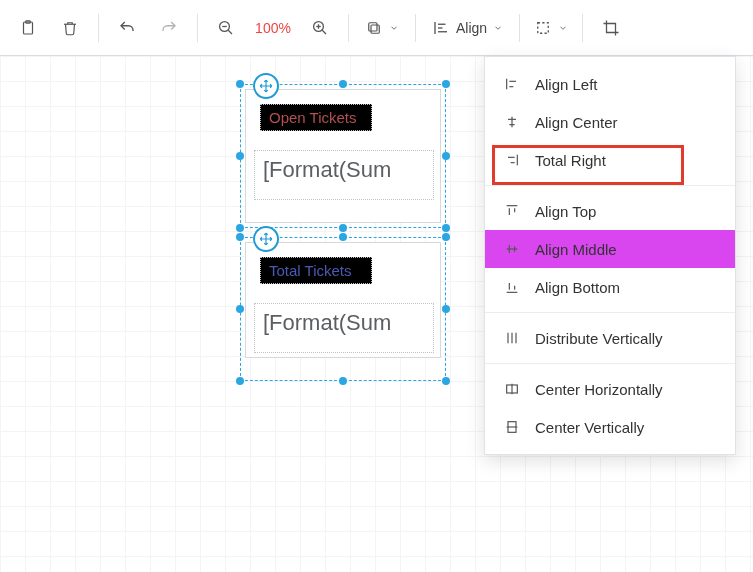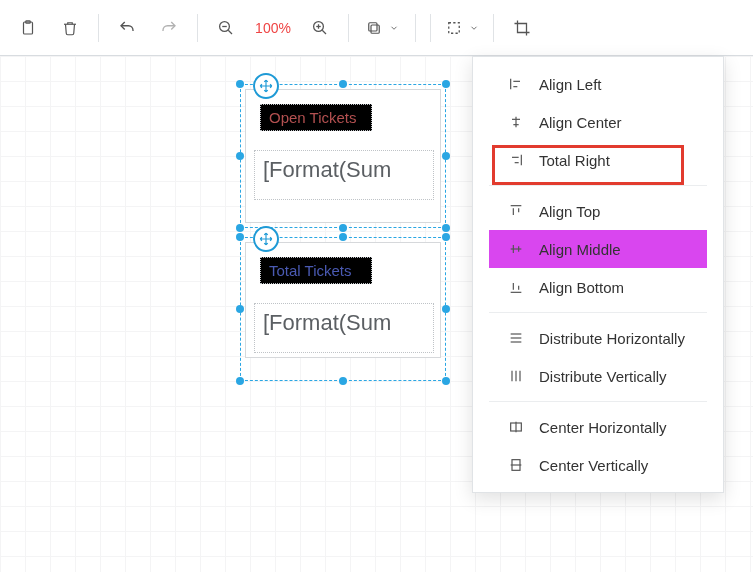--- a/index.html
+++ b/index.html
@@ -130,26 +130,26 @@
     color: #5b5f63;
     padding: 6px 8px;
     background: #fff;
     overflow: hidden;
     white-space: nowrap;
   }
 
   .dropdown-menu {
     position: absolute;
     top: 56px;
-    left: 472px;
+    left: 484px;
     width: 252px;
     background: #fff;
     border: 1px solid #e0e3e6;
     box-shadow: 0 6px 18px rgba(0,0,0,.12);
-    padding: 8px 16px;
+    padding: 8px 0;
     z-index: 20;
   }
   .menu-item {
     display: flex;
     align-items: center;
     gap: 14px;
     padding: 10px 18px;
     font-size: 15px;
     color: #333;
     cursor: pointer;
@@ -227,20 +227,34 @@
         <rect x="8" y="8" width="11" height="11" rx="1.5"></rect>
         <rect x="5" y="5" width="11" height="11" rx="1.5"></rect>
       </svg>
     <span class="chev-down">
         <svg width="10" height="10" viewBox="0 0 24 24" fill="none" stroke="currentColor" stroke-width="2">
           <path d="M6 9l6 6 6-6"></path>
         </svg>
       </span>
   </div>
   <div class="tb-sep"></div>
+  <div class="tb-dropdown">
+    <svg width="18" height="18" viewBox="0 0 24 24" fill="none" stroke="currentColor" stroke-width="1.8">
+        <path d="M4 4v16"></path>
+        <path d="M8 7h10"></path>
+        <path d="M8 12h6"></path>
+        <path d="M8 17h12"></path>
+      </svg>
+    <span class="tb-label">Align</span>
+    <span class="chev-down">
+        <svg width="10" height="10" viewBox="0 0 24 24" fill="none" stroke="currentColor" stroke-width="2">
+          <path d="M6 9l6 6 6-6"></path>
+        </svg>
+      </span>
+  </div>
   <div class="tb-sep"></div>
   <div class="tb-dropdown" style="padding:0 6px">
     <svg width="18" height="18" viewBox="0 0 24 24" fill="none" stroke="currentColor" stroke-width="1.7">
         <rect x="5" y="5" width="14" height="14" stroke-dasharray="3 3"></rect>
       </svg>
     <span class="chev-down">
         <svg width="10" height="10" viewBox="0 0 24 24" fill="none" stroke="currentColor" stroke-width="2">
           <path d="M6 9l6 6 6-6"></path>
         </svg>
       </span>
@@ -360,30 +374,20 @@
           <path d="M8 6v10"></path>
           <path d="M16 10v6"></path>
         </svg>
       </span>
     <span>Align Bottom</span>
   </div>
   <div class="menu-sep"></div>
   <div class="menu-item">
     <span class="micon">
         <svg width="16" height="16" viewBox="0 0 24 24" fill="none" stroke="currentColor" stroke-width="1.8">
-          <path d="M4 6h16"></path>
-          <path d="M4 12h16"></path>
-          <path d="M4 18h16"></path>
-        </svg>
-      </span>
-    <span>Distribute Horizontally</span>
-  </div>
-  <div class="menu-item">
-    <span class="micon">
-        <svg width="16" height="16" viewBox="0 0 24 24" fill="none" stroke="currentColor" stroke-width="1.8">
           <path d="M6 4v16"></path>
           <path d="M12 4v16"></path>
           <path d="M18 4v16"></path>
         </svg>
       </span>
     <span>Distribute Vertically</span>
   </div>
   <div class="menu-sep"></div>
   <div class="menu-item">
     <span class="micon">

